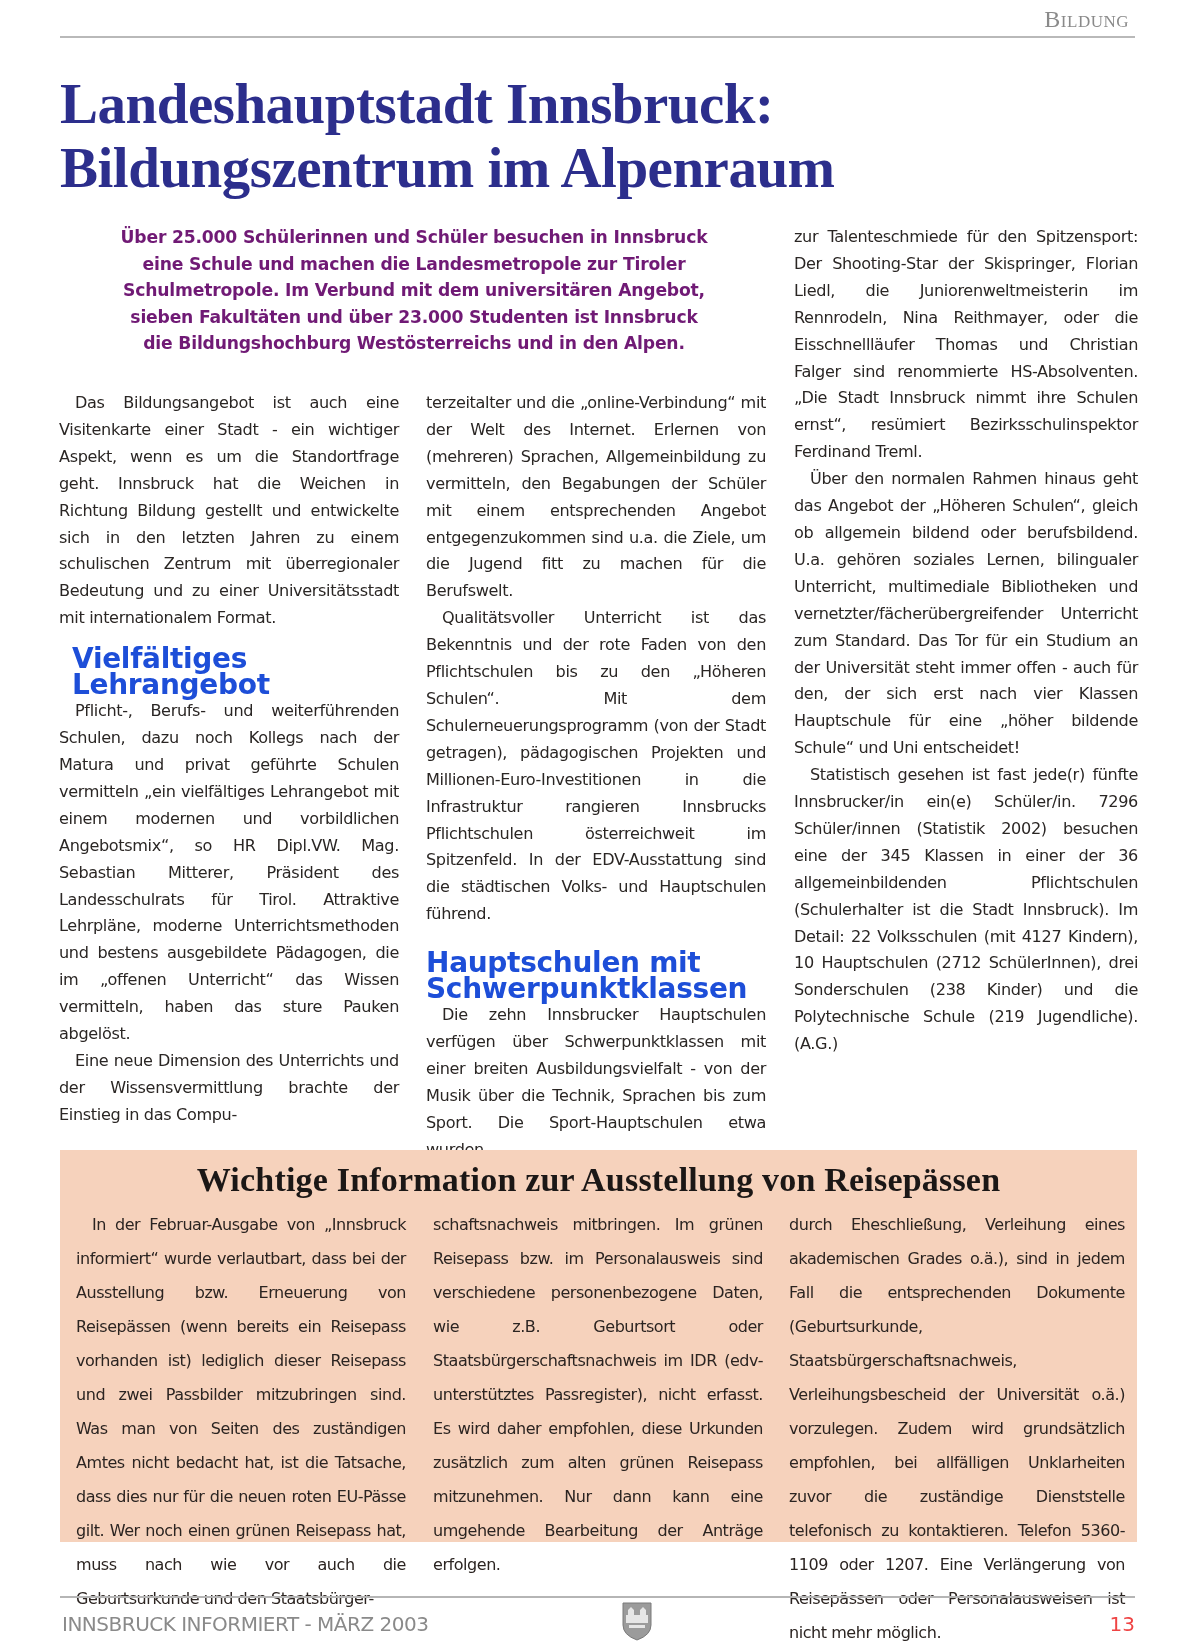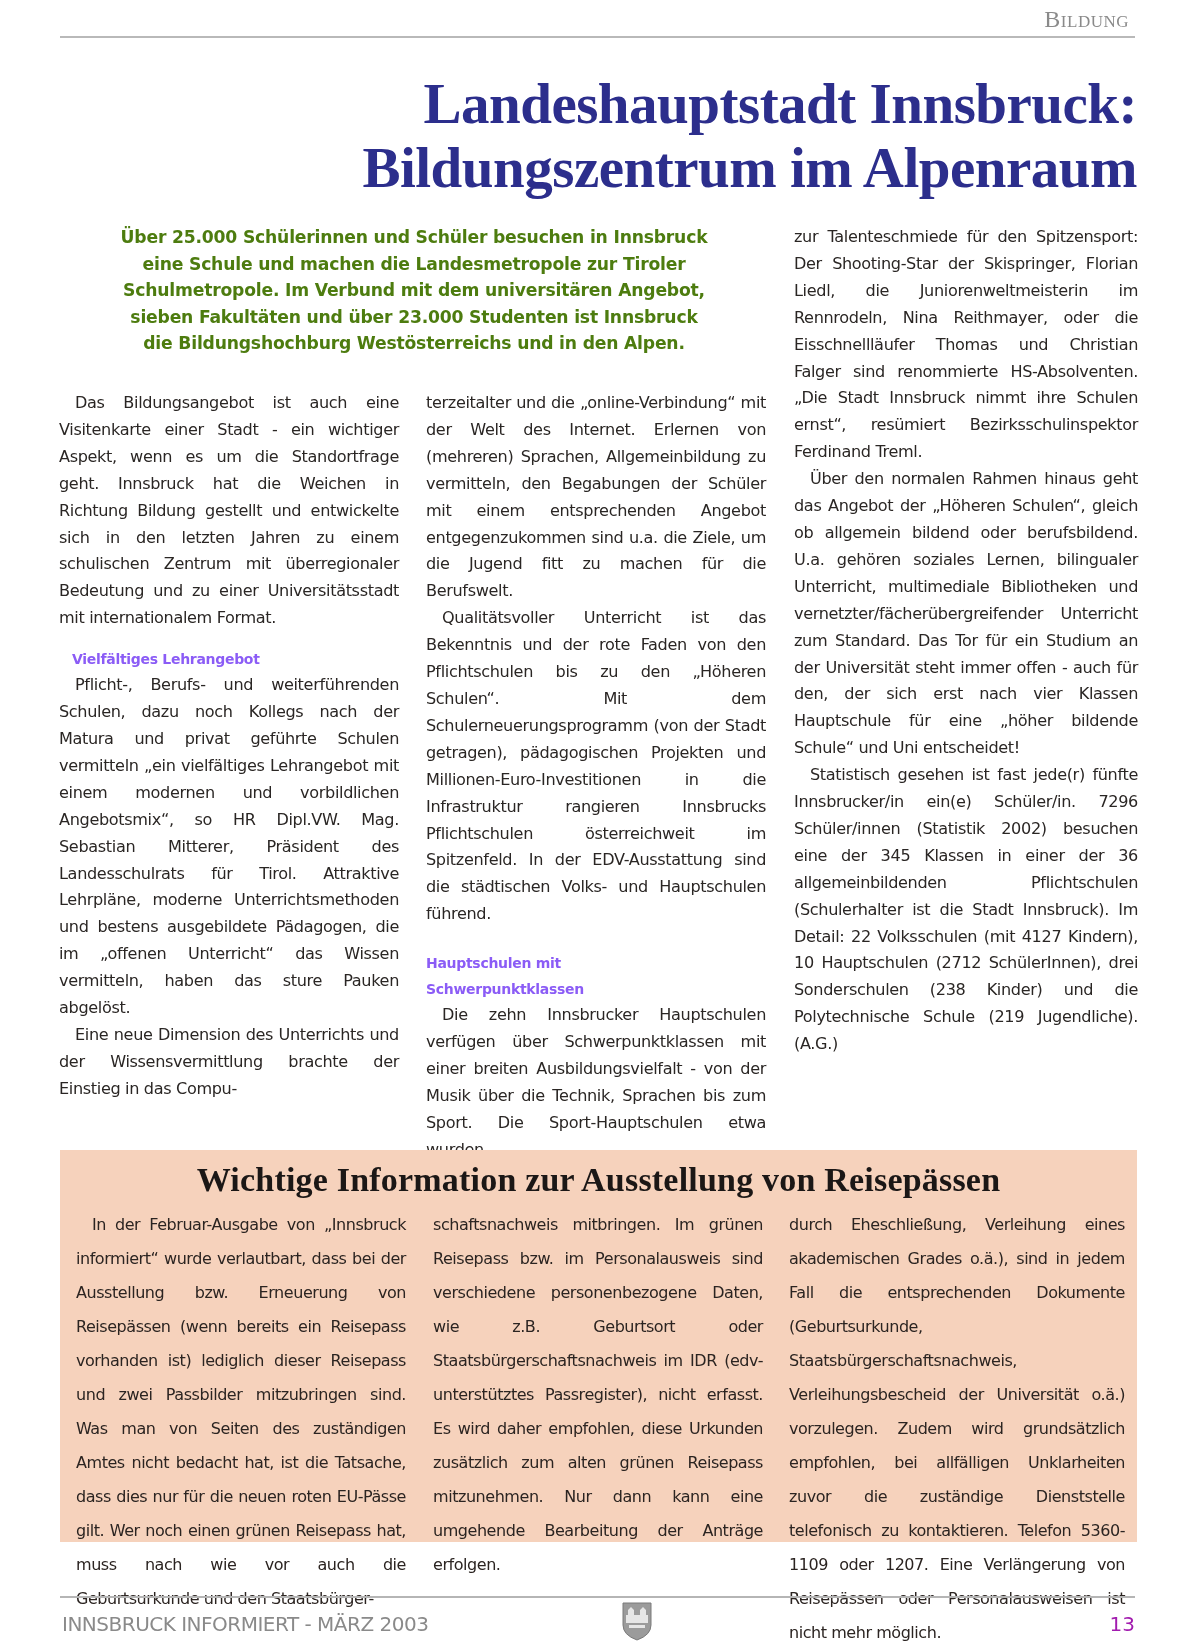--- a/index.html
+++ b/index.html
@@ -8,46 +8,46 @@
 
   .section-label {
     position: absolute; right: 68px; top: 6px;
     font-family: "Liberation Serif", serif; font-size: 24px; color: #8a8a8a;
     font-variant: small-caps; letter-spacing: 0.5px;
   }
   .top-rule { position: absolute; left: 60px; right: 62px; top: 36px; height: 2px; background: #b9b9b9; }
 
   .headline {
     position: absolute; left: 60px; width: 1077px; top: 72px;
-    text-align: right; font-family: "Liberation Serif", serif; font-weight: bold;
+    text-align: left; font-family: "Liberation Serif", serif; font-weight: bold;
     color: #2c2e8c; font-size: 57px; line-height: 64px; letter-spacing: -0.5px;
   }
 
   .lead {
     position: absolute; left: 64px; width: 700px; top: 224px;
     text-align: center; font-family: "DejaVu Sans", sans-serif; font-weight: bold;
-    font-size: 17.2px; line-height: 26.6px; color: #4d7c0f; letter-spacing: -0.2px;
+    font-size: 17.2px; line-height: 26.6px; color: #701a75; letter-spacing: -0.2px;
   }
 
   .col {
     position: absolute; font-family: "DejaVu Sans", sans-serif;
     font-size: 16.1px; line-height: 26.9px; color: #2a2624;
     text-align: justify; hyphens: manual; letter-spacing: -0.35px;
   }
   .col p { text-indent: 16px; }
   .col p + p { margin-top: 0; }
   .col1 { left: 59px; width: 340px; top: 390px; }
   .col2 { left: 426px; width: 340px; top: 390px; }
   .col3 { left: 794px; width: 344px; top: 224px; }
   .col3 p.first { text-indent: 0; }
   .col2 p.first { text-indent: 0; }
 
   .subhead {
-    font-family: "DejaVu Sans", sans-serif; font-weight: bold; color: #8b5cf6;
-    font-size: 14px; line-height: 26px; text-indent: 0 !important; letter-spacing: -0.3px;
+    font-family: "DejaVu Sans", sans-serif; font-weight: bold; color: #1d4ed8;
+    font-size: 28px; line-height: 26px; text-indent: 0 !important; letter-spacing: -0.3px;
   }
   .subhead.left { margin-top: 14px; padding-left: 13px; }
   .subhead.center { text-align: left; margin-top: 22px; }
 
   .infobox {
     position: absolute; left: 60px; top: 1150px; width: 1077px; height: 392px;
     background: #f6d2bc;
   }
   .infobox-title {
     position: absolute; left: 0; right: 0; top: 10px; text-align: center;
@@ -61,21 +61,21 @@
   .infobox .col p.first { text-indent: 16px; }
   .infobox .b2 p.first, .infobox .b3 p.first { text-indent: 0; }
 
   .bottom-rule { position: absolute; left: 60px; right: 62px; top: 1596px; height: 2px; background: #b5b5b5; }
   .footer-left {
     position: absolute; left: 62px; top: 1612px;
     font-family: "DejaVu Sans", sans-serif; font-size: 20px; color: #8a8a8a; letter-spacing: -0.5px;
   }
   .footer-page {
     position: absolute; right: 62px; top: 1612px;
-    font-family: "DejaVu Sans", sans-serif; font-size: 20px; color: #a21caf;
+    font-family: "DejaVu Sans", sans-serif; font-size: 20px; color: #ef4444;
   }
   .crest { position: absolute; left: 621px; top: 1601px; width: 32px; height: 40px; }
 </style>
 </head>
 <body>
 
 <div class="section-label">Bildung</div>
 <div class="top-rule"></div>
 
 <h1 class="headline">

